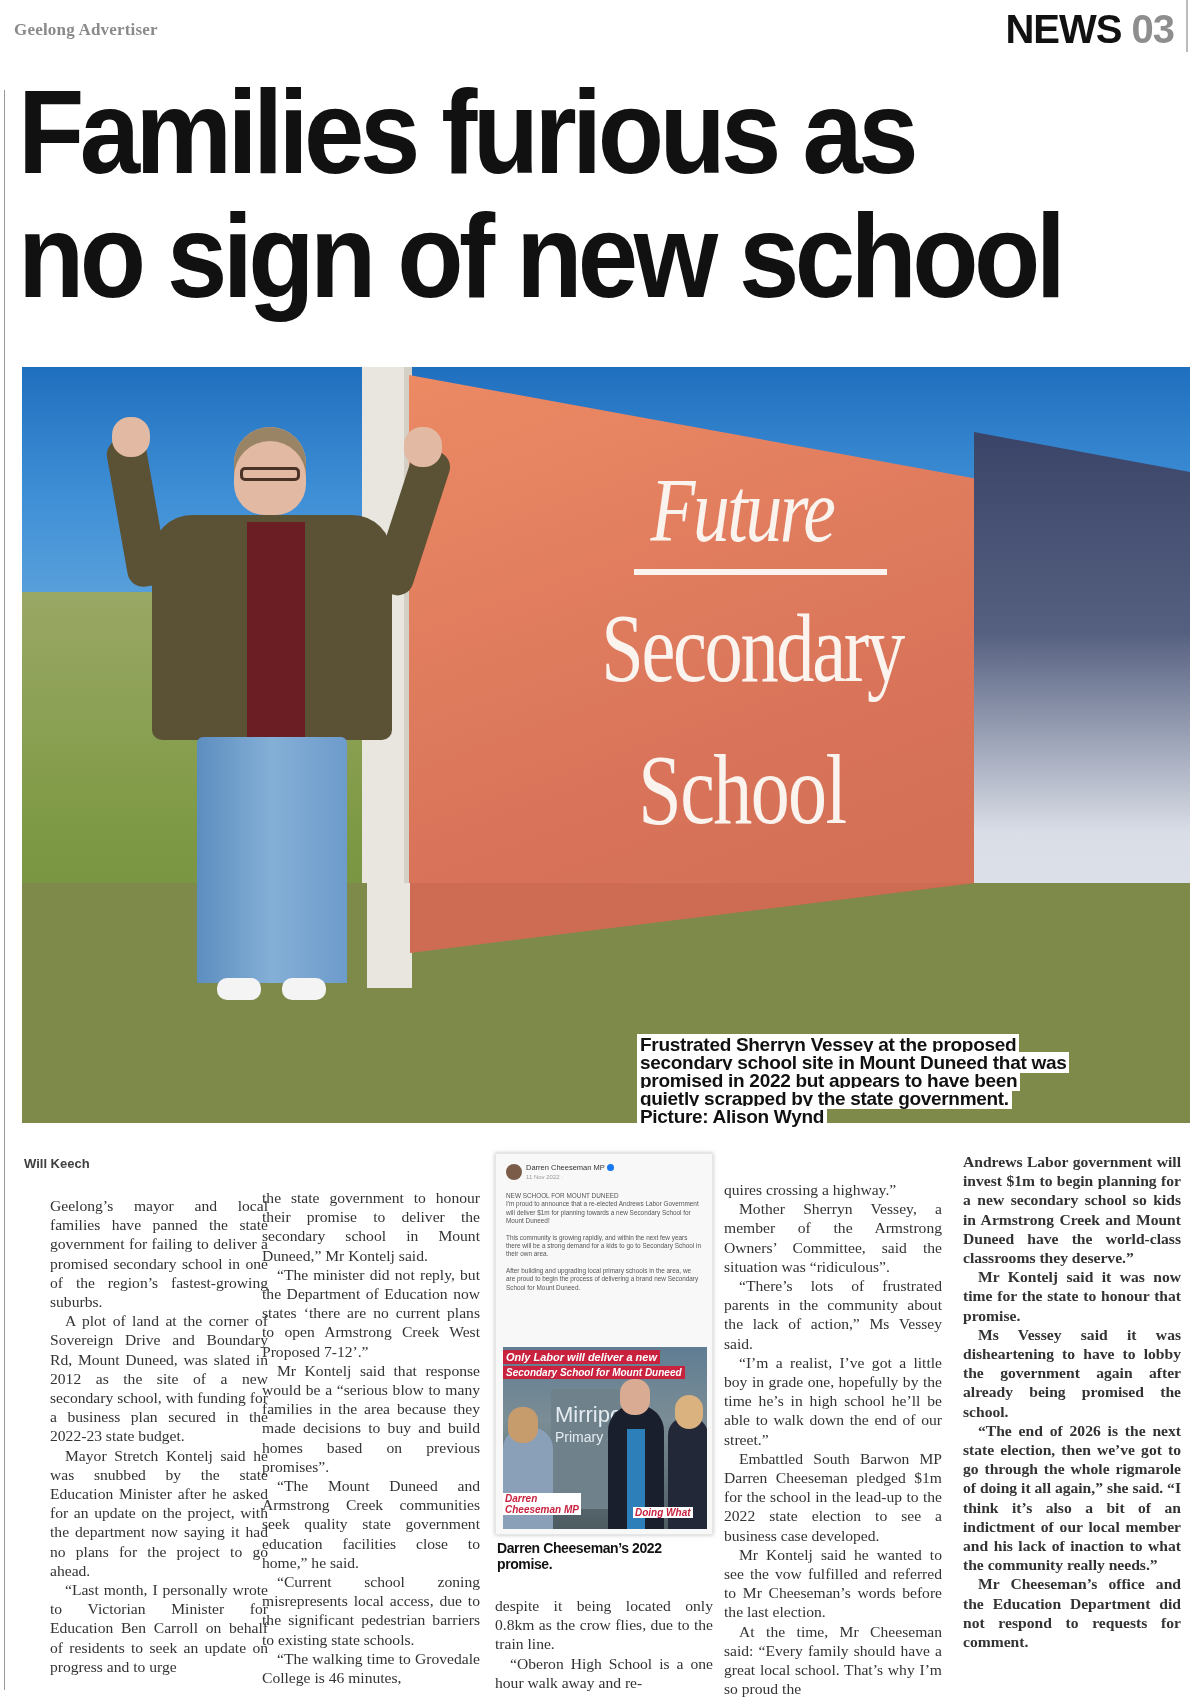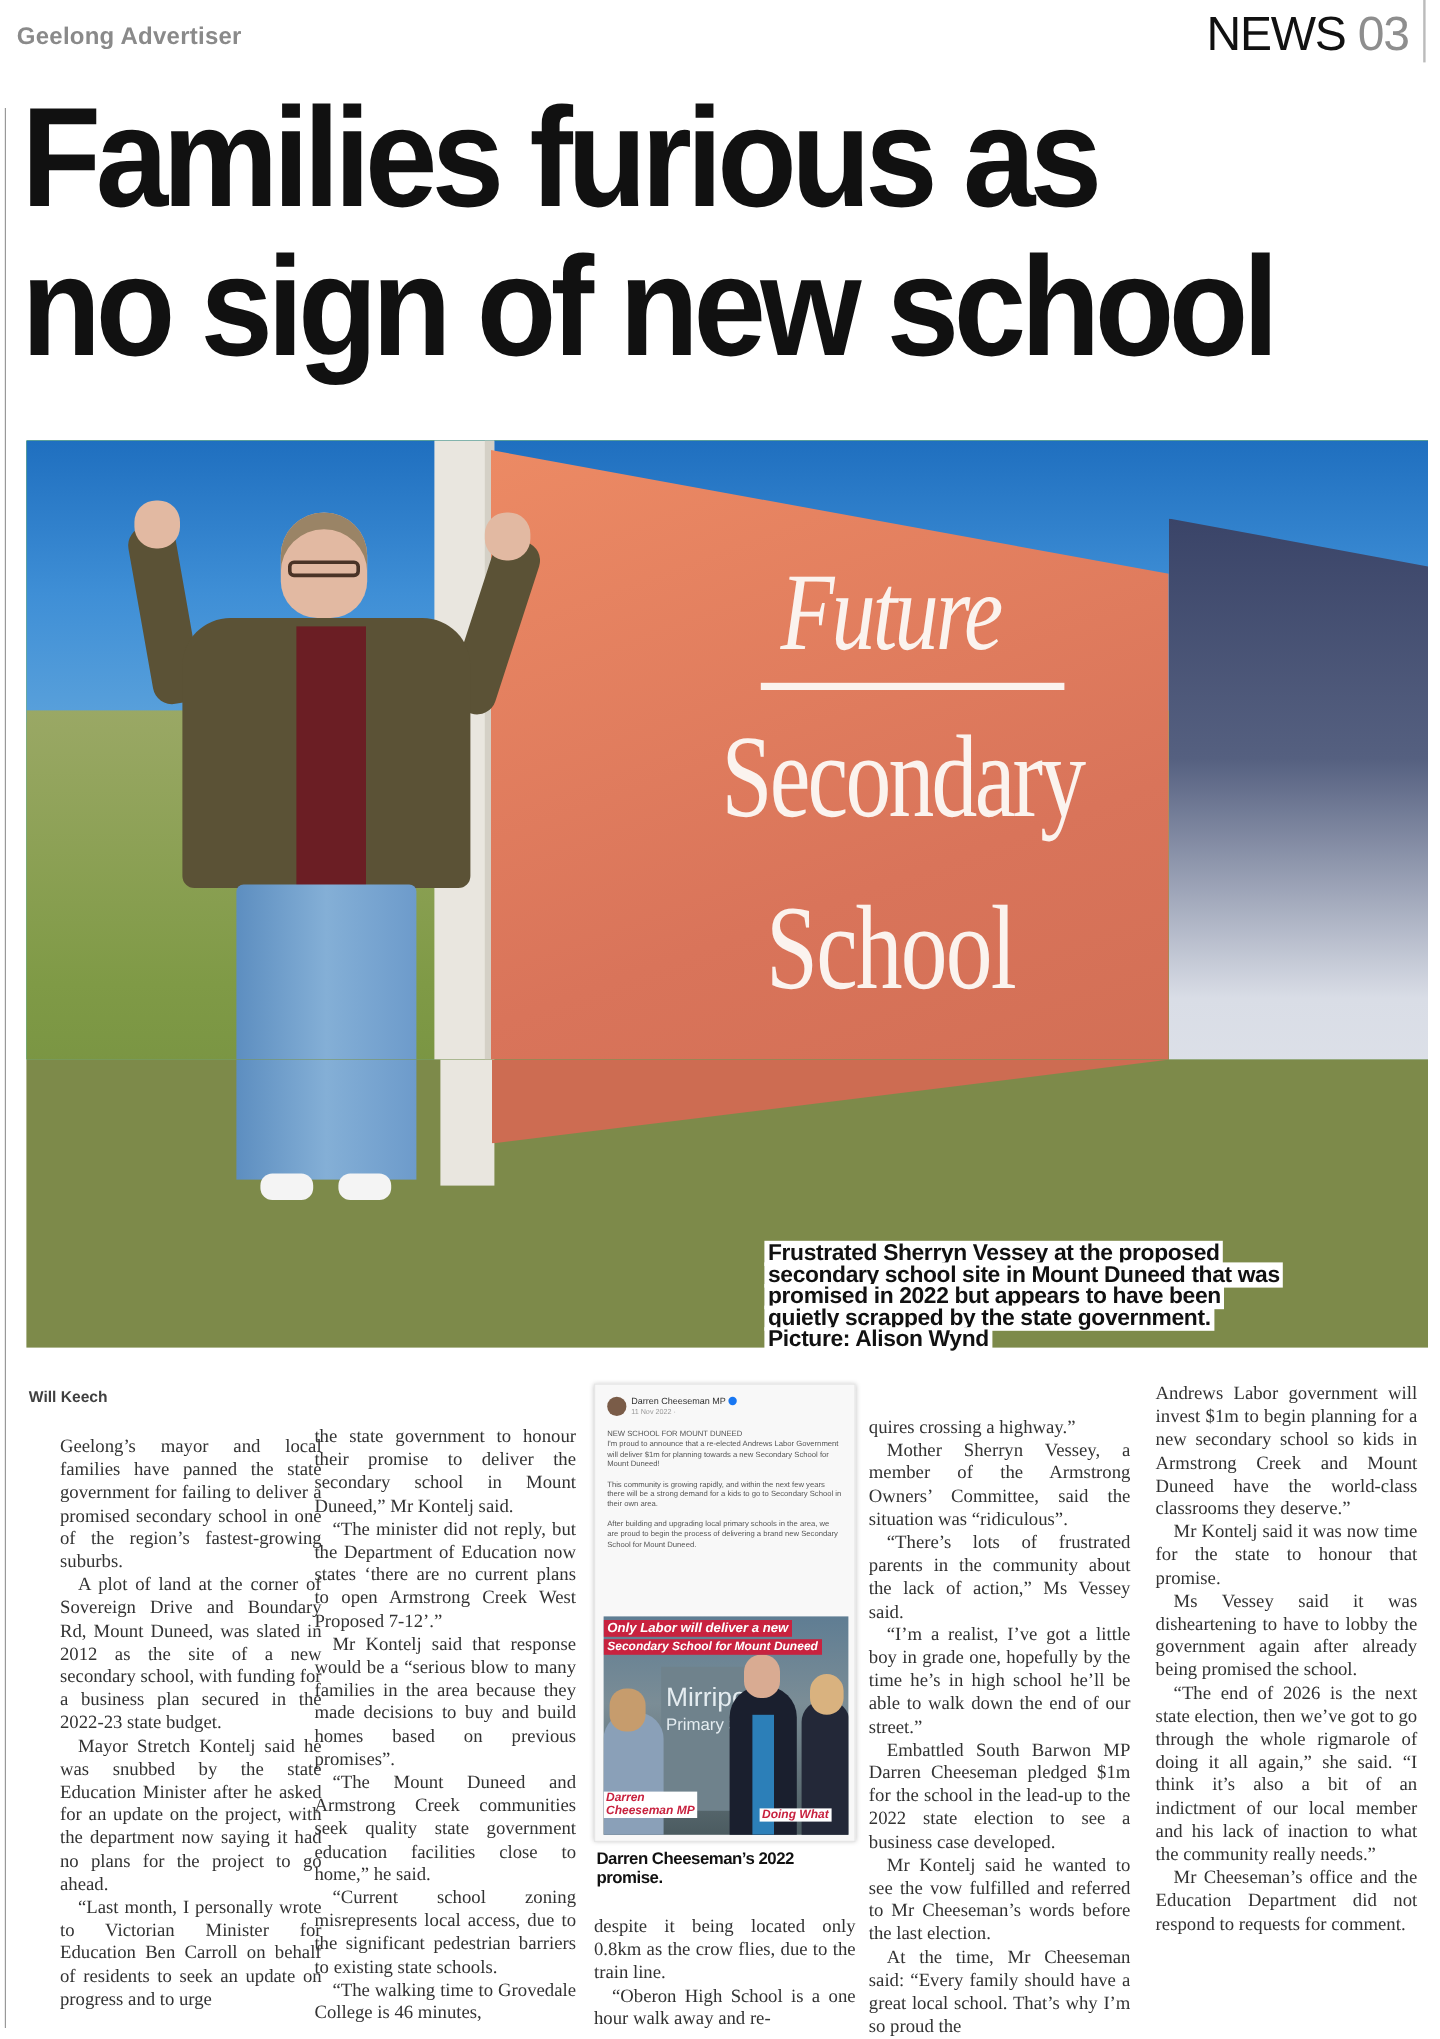--- a/index.html
+++ b/index.html
@@ -1,26 +1,26 @@
 <!DOCTYPE html>
 <html><head>
 <meta charset="utf-8">
 <style>
   * { box-sizing: border-box; margin: 0; padding: 0; }
   html, body { width: 1200px; height: 1699px; background: #ffffff; overflow: hidden; }
   body { position: relative; font-family: "Liberation Serif", serif; color: #222; }
 
   .masthead-left {
     position: absolute; left: 14px; top: 20px;
-    font-family: Liberation Sans, sans-serif; font-weight: bold;
-    font-size: 20px; color: #8a8a8a; letter-spacing: 0.2px;
+    font-family: Liberation Serif, serif; font-weight: bold;
+    font-size: 17px; color: #8a8a8a; letter-spacing: 0.2px;
   }
   .masthead-right {
     position: absolute; right: 26px; top: 4px;
-    font-family: "Liberation Sans", sans-serif; font-weight: normal;
+    font-family: "Liberation Sans", sans-serif; font-weight: bold;
     font-size: 40px; letter-spacing: -1px; line-height: 50px;
   }
   .masthead-right .sec { color: #111; }
   .masthead-right .num { color: #8e8e8e; }
   .right-rule { position: absolute; right: 12px; top: 0; width: 2px; height: 52px; background: #bbb; }
   .left-rule { position: absolute; left: 4px; top: 90px; width: 1px; height: 1600px; background: #999; }
 
   .headline {
     position: absolute; left: 18px; top: 70px; width: 1180px;
     font-family: "Liberation Sans", sans-serif; font-weight: bold;
@@ -88,21 +88,21 @@
     font-family: "Liberation Serif", serif; font-size: 15.6px; line-height: 19.2px; color: #333;
     text-align: justify; hyphens: manual;
   }
   .col p { text-indent: 0; }
   .col p + p { text-indent: 15px; }
   .col p.cont { text-indent: 0; }
   .col1 { left: 22px; top: 1196px; height: 500px; margin-left: 28px; }
   .col2 { left: 262px; height: 545px; margin-top: 36px; }
   .col3 { left: 495px; top: 1596px; width: 218px; }
   .col4 { left: 724px; margin-top: 28px; }
-  .col5 { left: 963px; }
+  .col5 { left: 963px; font-weight: bold; }
 
   .inset {
     position: absolute; left: 495px; top: 1153px; width: 218px; height: 382px;
     background: #f8f8f8; box-shadow: 0 0 4px rgba(0,0,0,0.25); border: 1px solid #e6e6e6;
   }
   .fb-head { position: absolute; left: 10px; top: 8px; height: 24px; }
   .fb-avatar { position: absolute; left: 0; top: 2px; width: 16px; height: 16px; border-radius: 50%; background: #7a5c48; }
   .fb-name { position: absolute; left: 20px; top: 1px; font-family: "Liberation Sans", sans-serif; font-size: 7.5px; color: #333; white-space: nowrap; }
   .fb-verified { display: inline-block; width: 7px; height: 7px; border-radius: 50%; background: #1877f2; margin-left: 2px; vertical-align: -1px; }
   .fb-date { position: absolute; left: 20px; top: 12px; font-family: "Liberation Sans", sans-serif; font-size: 6px; color: #999; white-space: nowrap; }

